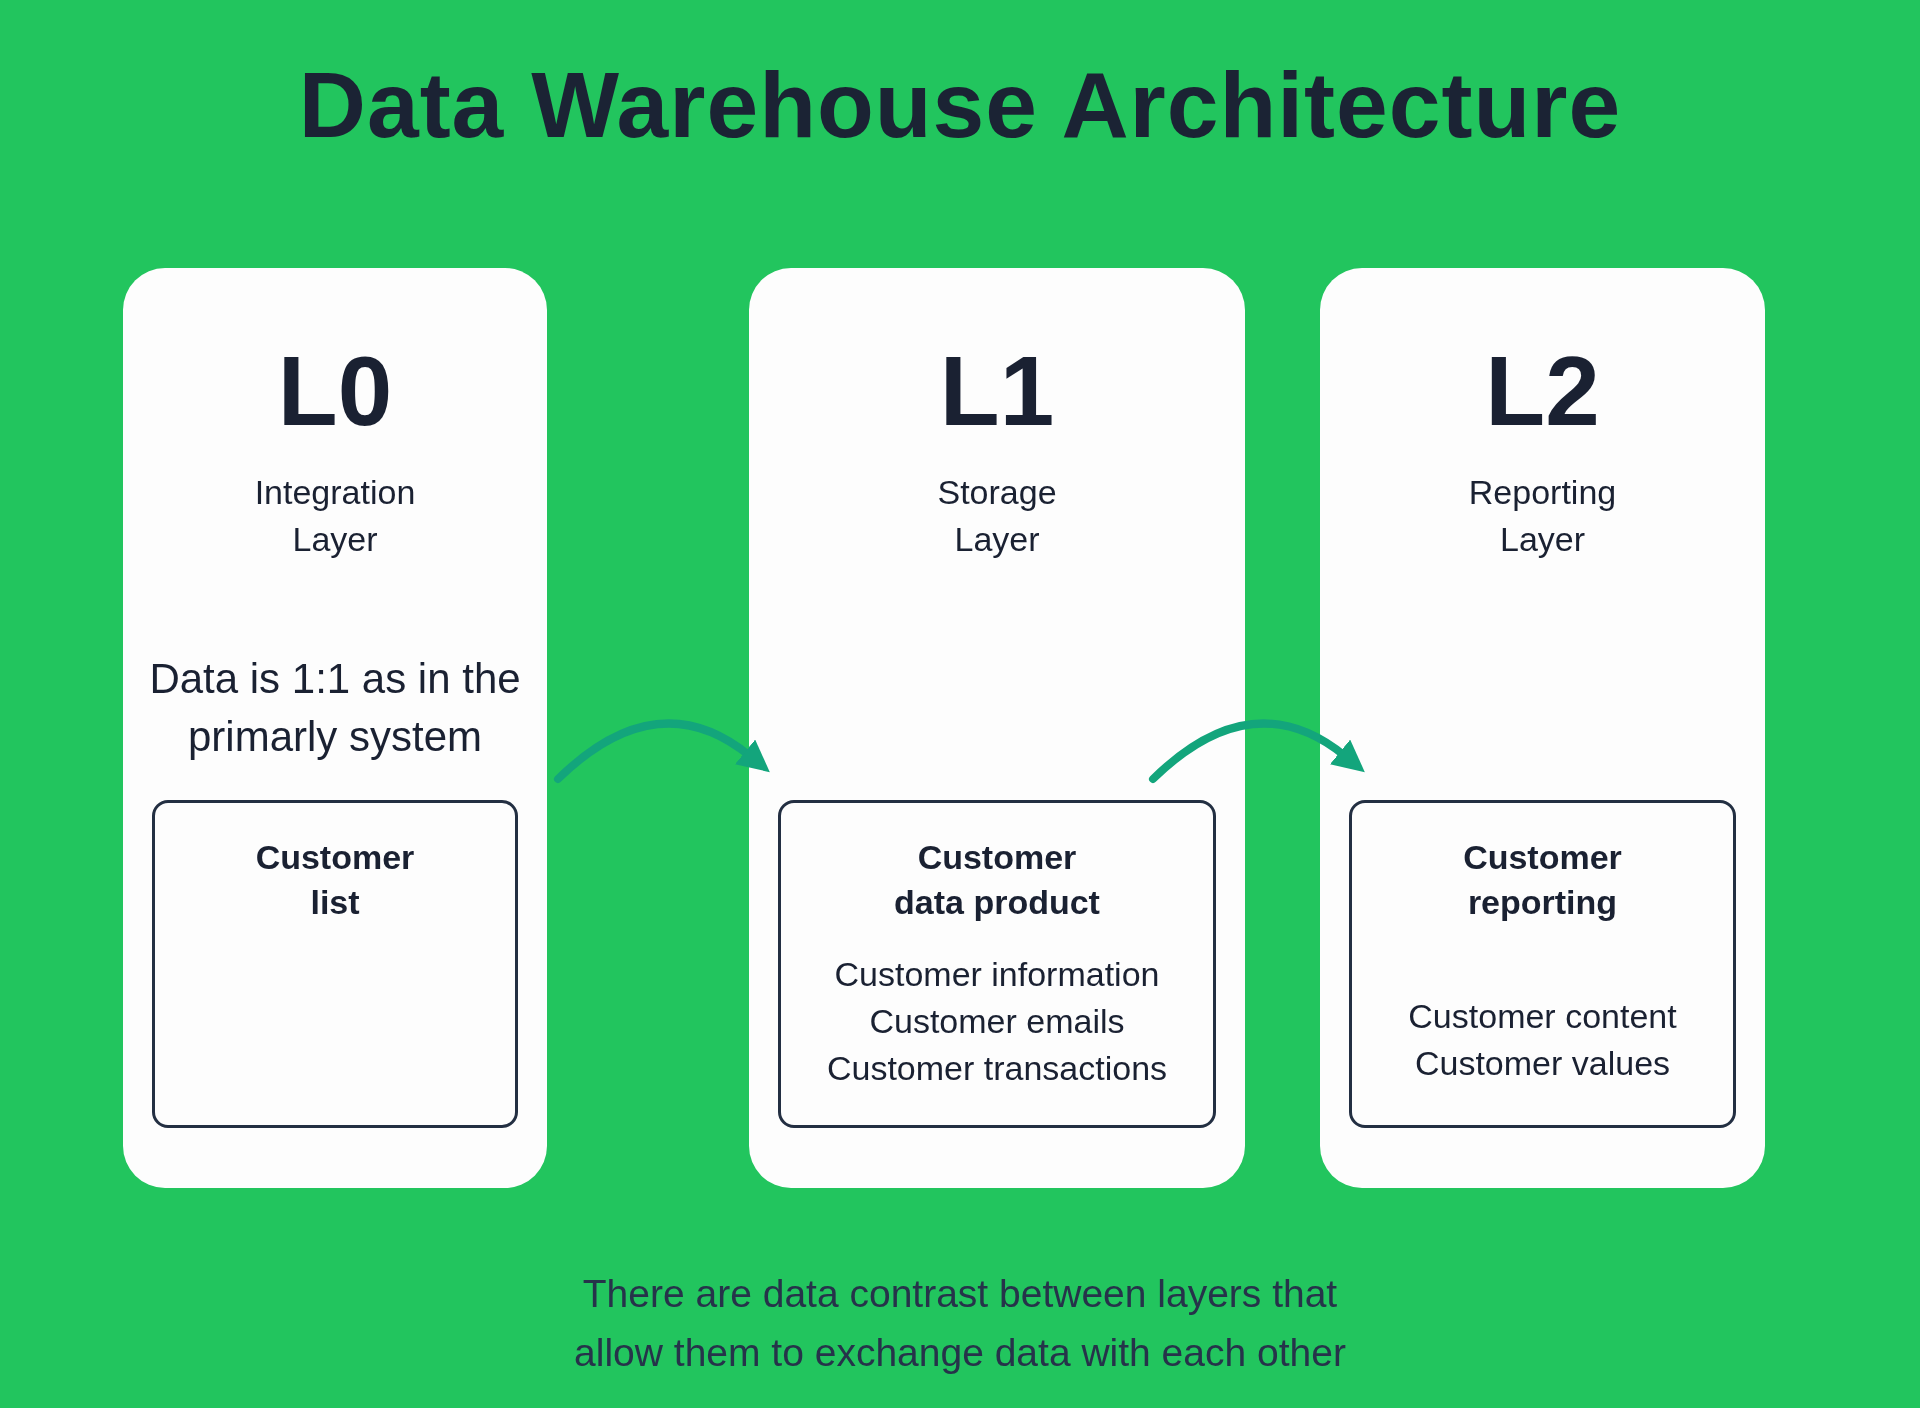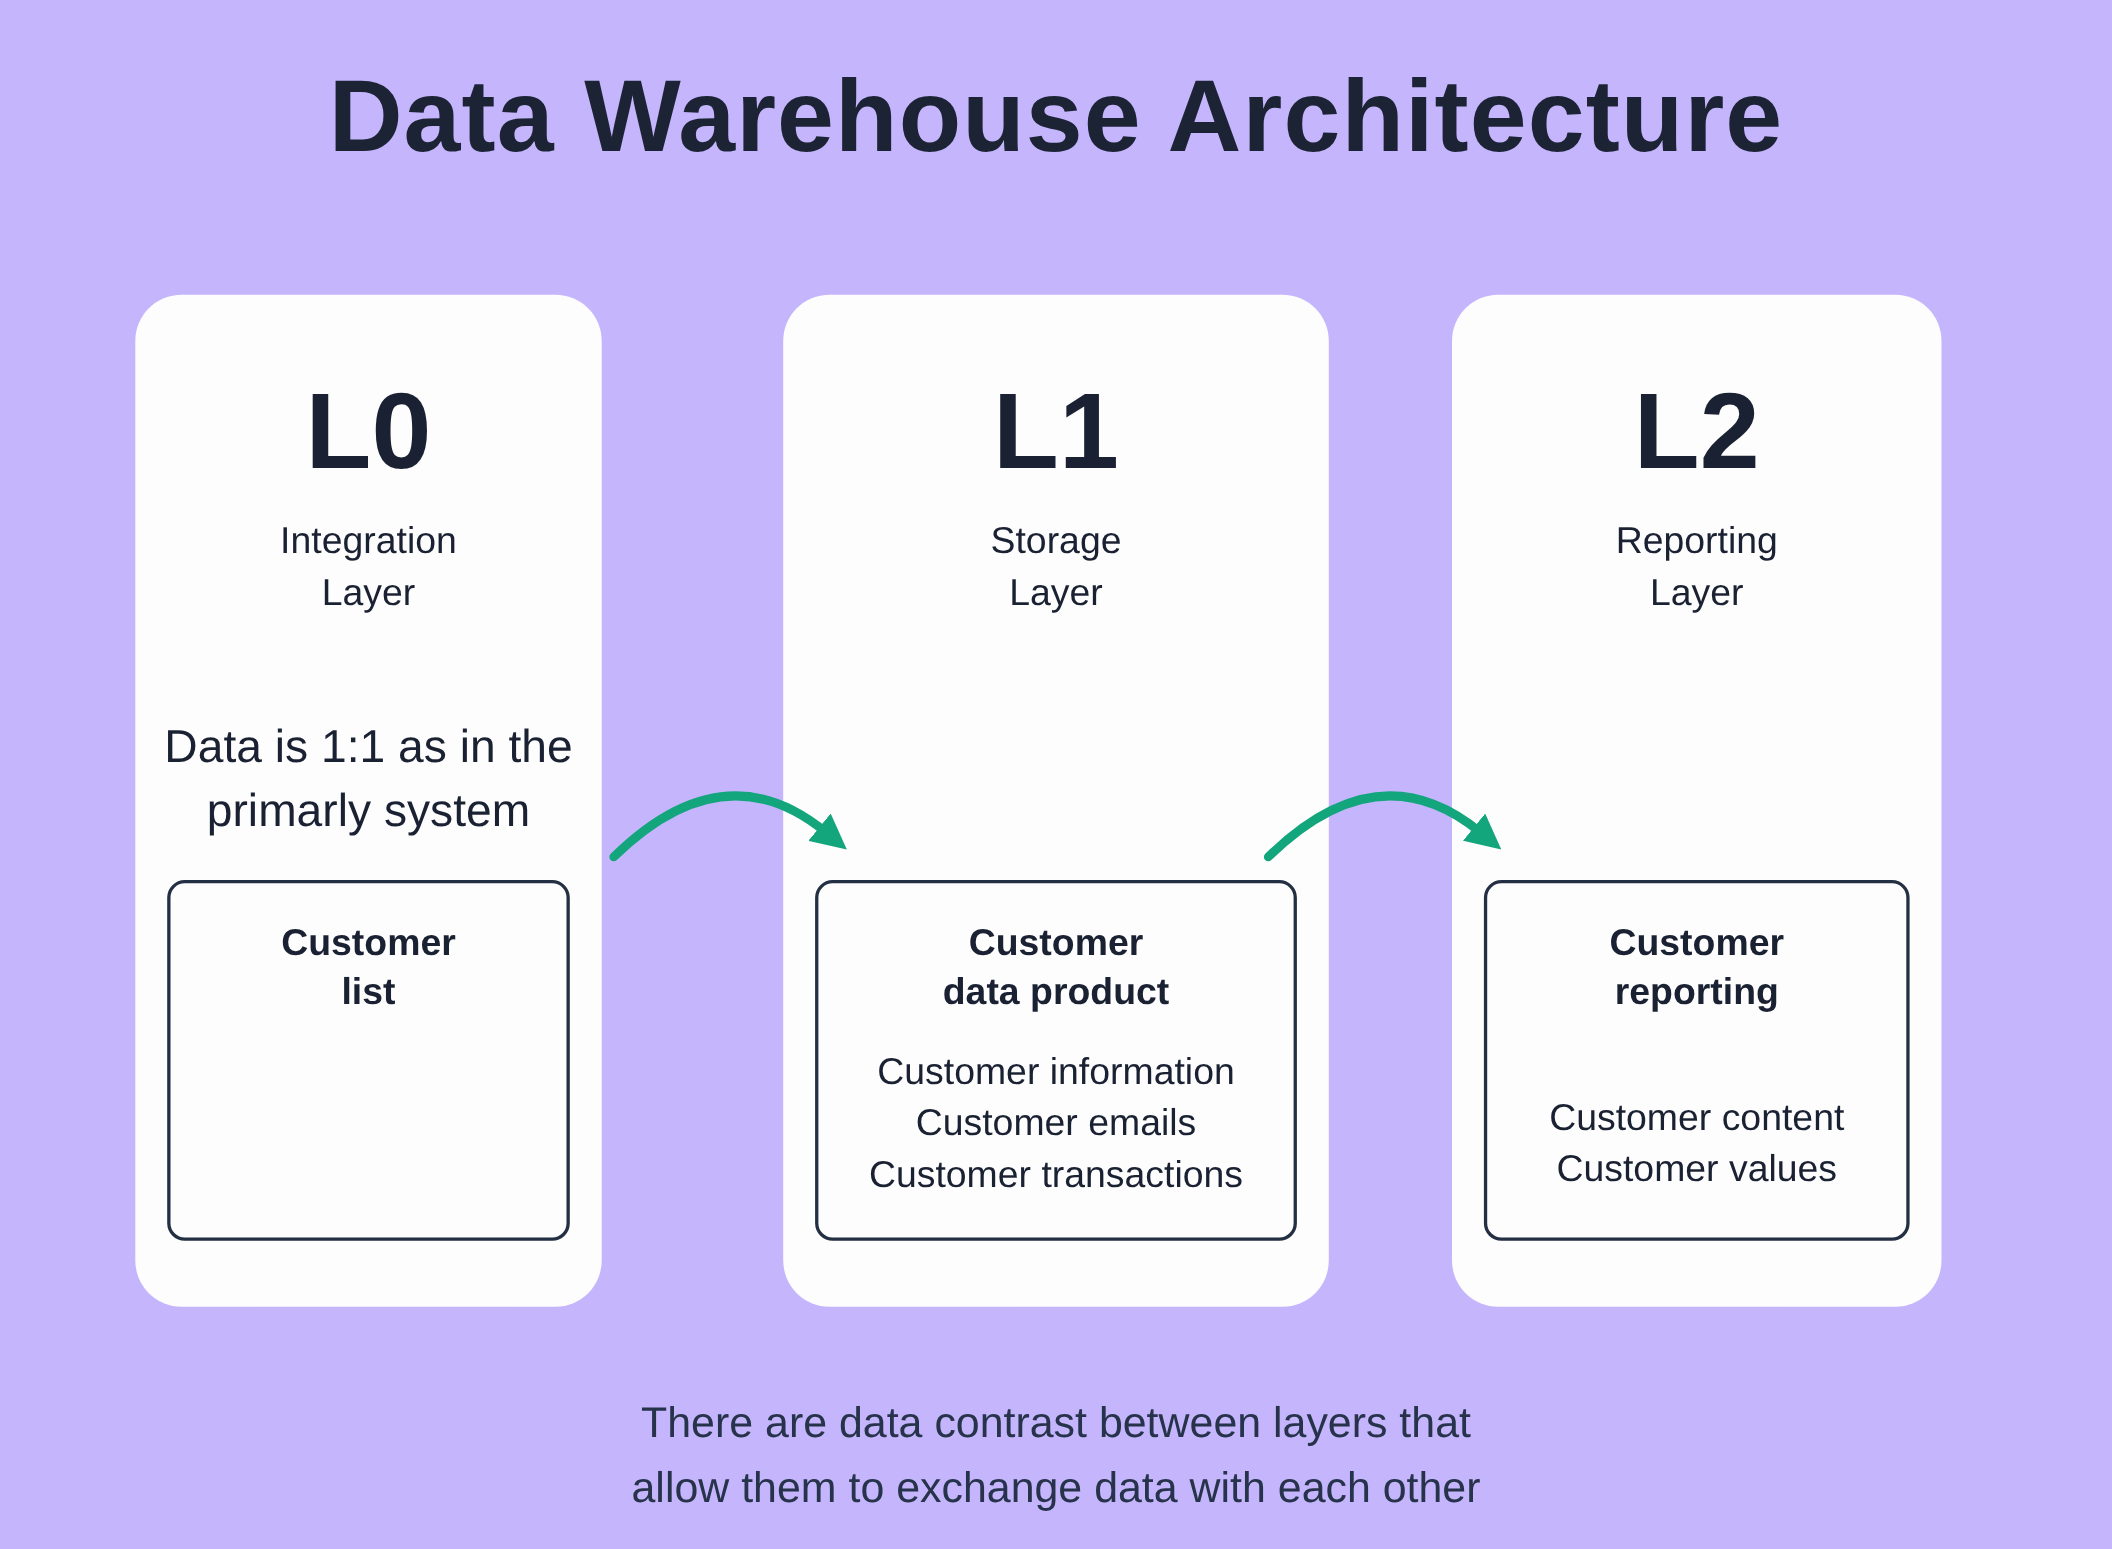--- a/index.html
+++ b/index.html
@@ -1,20 +1,20 @@
 <!DOCTYPE html>
 <html><head>
 <meta charset="utf-8">
 <style>
   html, body { margin: 0; padding: 0; background: #000; }
   .canvas {
     position: relative;
     width: 1920px;
     height: 1408px;
-    background: #c4b5fd;
+    background: #22c55e;
     overflow: hidden;
     font-family: "Liberation Sans", "DejaVu Sans", sans-serif;
     color: #1a2132;
   }
   .diagram-title {
     position: absolute;
     top: 52px;
     left: 0;
     width: 100%;
     text-align: center;
@@ -26,21 +26,21 @@
   }
   .layer-card {
     position: absolute;
     top: 268px;
     height: 920px;
     background: #fdfdfd;
     border-radius: 42px;
     text-align: center;
   }
   .card-l0 { left: 123px;  width: 424px; }
-  .card-l1 { left: 712px;  width: 496px; }
+  .card-l1 { left: 749px;  width: 496px; }
   .card-l2 { left: 1320px; width: 445px; }
 
   .level-label {
     margin-top: 72px;
     font-size: 98px;
     line-height: 1.05;
     font-weight: 700;
     color: #1a2132;
   }
   .layer-name {

